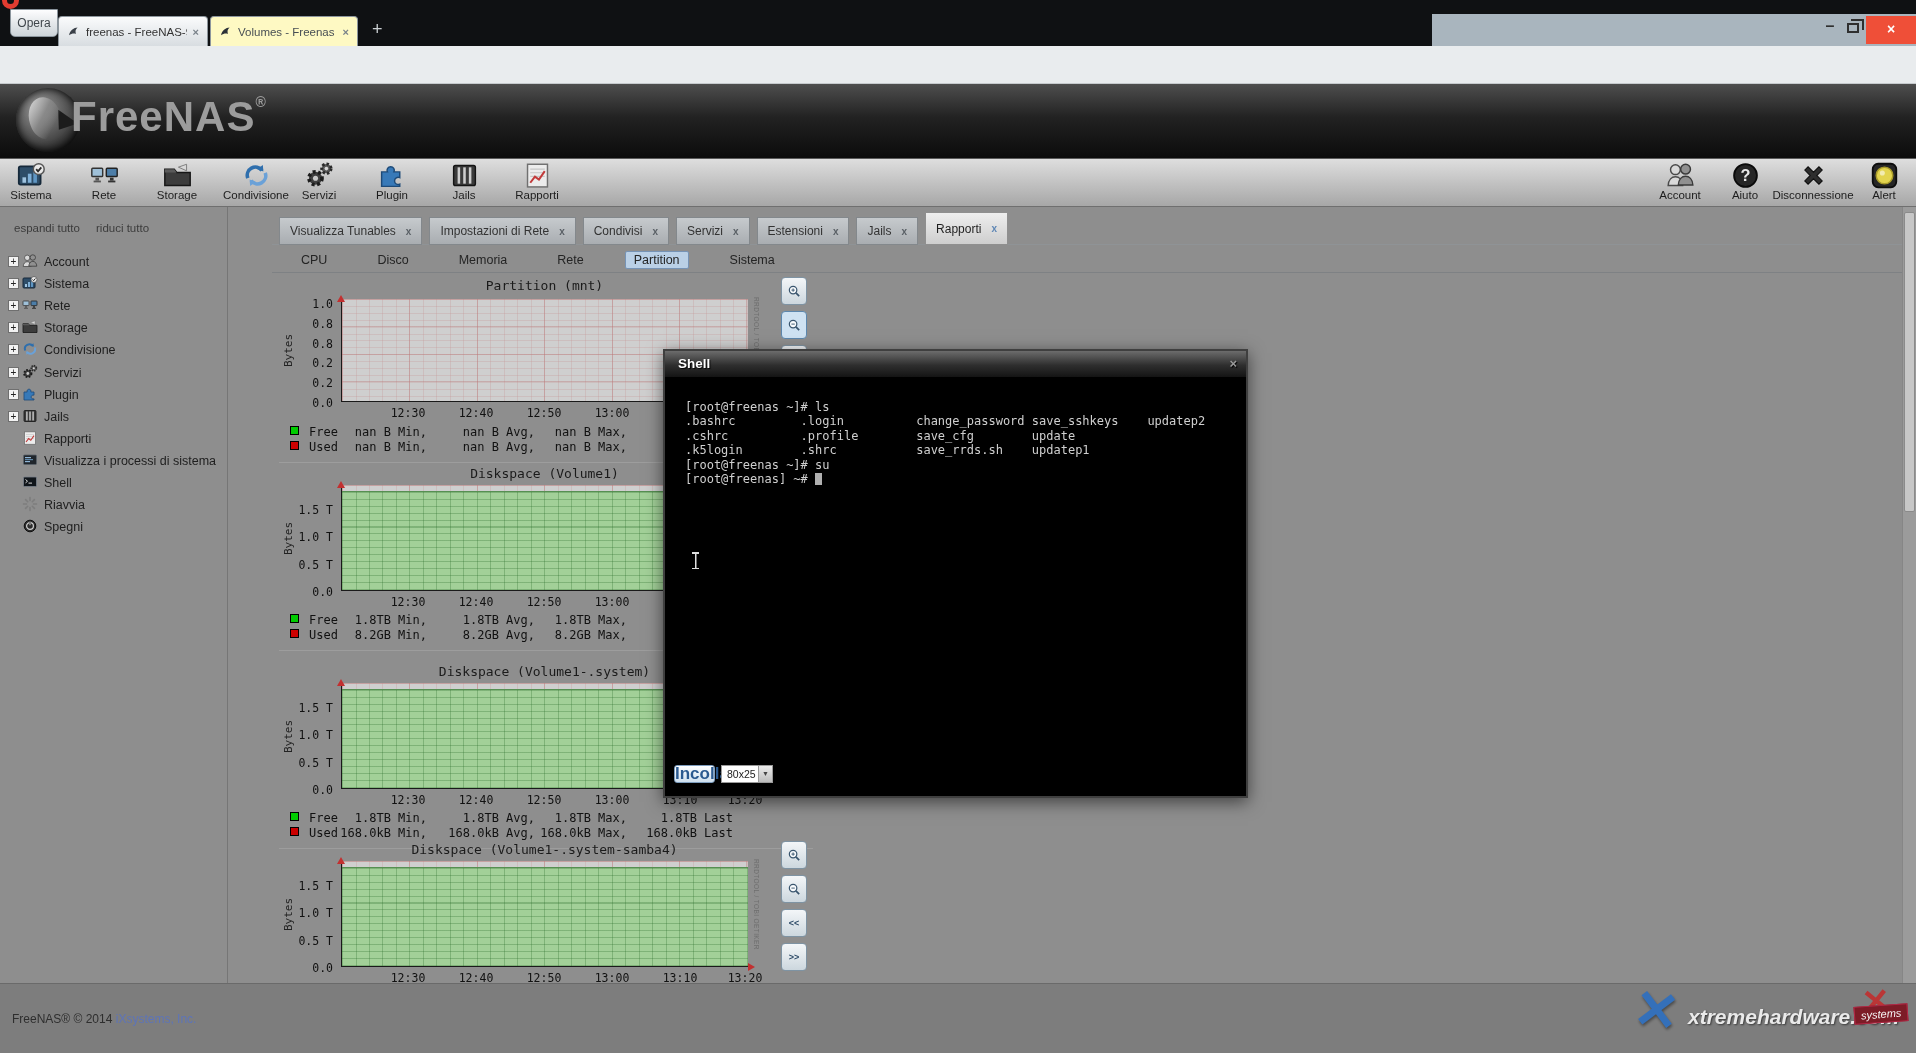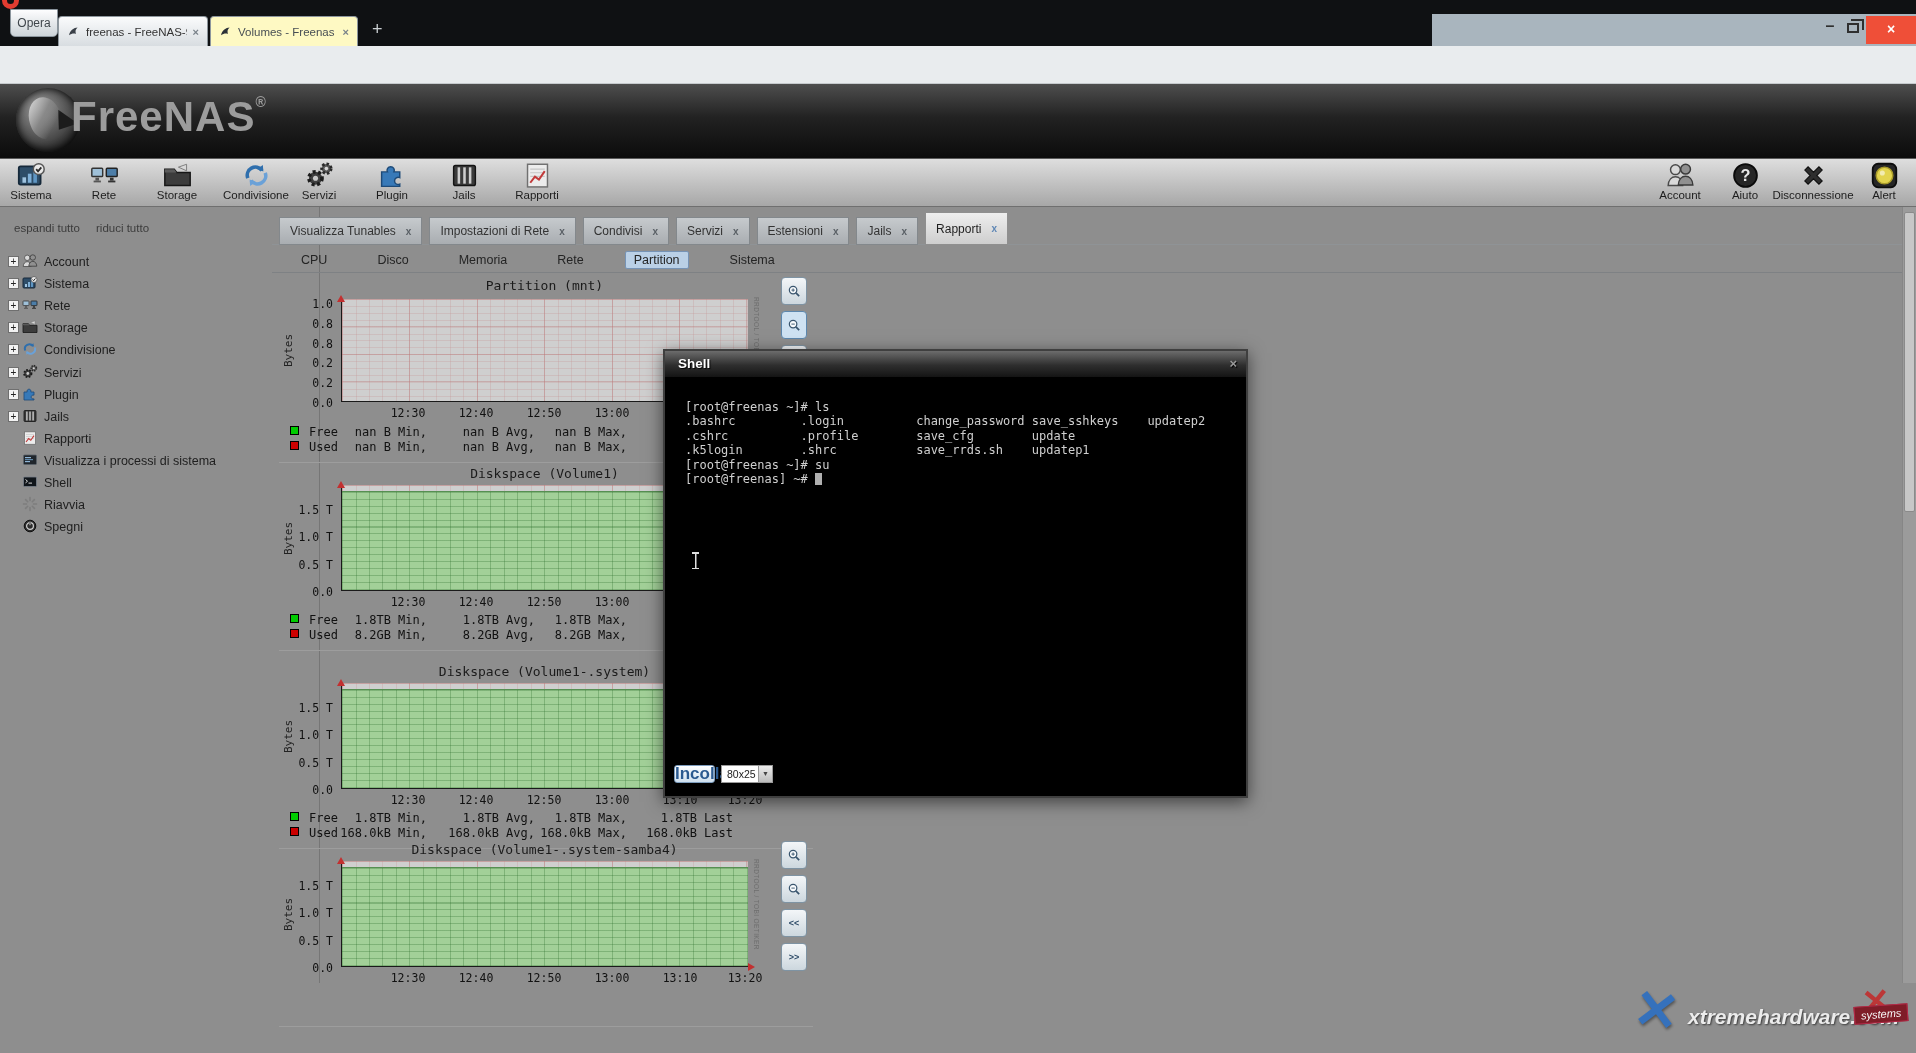--- a/index.html
+++ b/index.html
@@ -63,21 +63,21 @@
 
   
   .fn-toolbar{position:absolute;left:0;top:158px;width:1916px;height:49px;
     background:linear-gradient(#dedede,#a7a7a7);border-bottom:1px solid #6f6f6f;border-top:1px solid #5a5a5a;}
   .tb-item{position:absolute;top:2px;width:92px;text-align:center;}
   .tb-ico{height:30px;}
   .tb-ico svg{width:29px;height:29px;}
   .tb-lab{display:block;font-size:11.5px;color:#1d1d1d;margin-top:-2px;white-space:nowrap;}
 
   
-  .sidebar{position:absolute;left:0;top:207px;width:320px;height:776px;border-right:1px solid #767676;}
+  .sidebar{position:absolute;left:0;top:207px;width:228px;height:776px;border-right:1px solid #767676;}
   .sb-link{position:absolute;top:15px;font-size:11.5px;color:#3c3c3c;}
   .trow{position:absolute;left:0;height:20px;white-space:nowrap;}
   .plusbox{position:absolute;left:8px;top:3px;width:11px;height:11px;background:#f2f2f2;border:1px solid #6f6f6f;
     color:#222;font-size:10px;line-height:9px;text-align:center;}
   .ti{position:absolute;left:22px;top:0;}
   .ti svg{width:16px;height:16px;display:block;}
   .tl{position:absolute;left:44px;top:2px;font-size:12.5px;color:#1e1e1e;}
 
   
   .tabline{position:absolute;left:272px;top:244px;width:1644px;height:1px;background:#8f9396;}
@@ -726,20 +726,23 @@
         <span>80x25</span>
         <span class="sh-dd">▼</span>
       </div>
     </div>
   </div>
 
   <div class="scrollbar">
     <div class="sthumb"></div>
   </div>
 
+  <div class="footer-zone">
+    <div class="f-copy"><span>FreeNAS® © 2014 </span><span class="f-link">iXsystems, Inc.</span></div>
+  </div>
 
   <div class="watermark">
     <span class="wm-x">✕</span>
     <span class="wm-x2">✕</span>
     <span class="wm-name">xtremehardware.com</span>
     <span class="wm-badge">systems</span>
   </div>
 
 </div>
 

